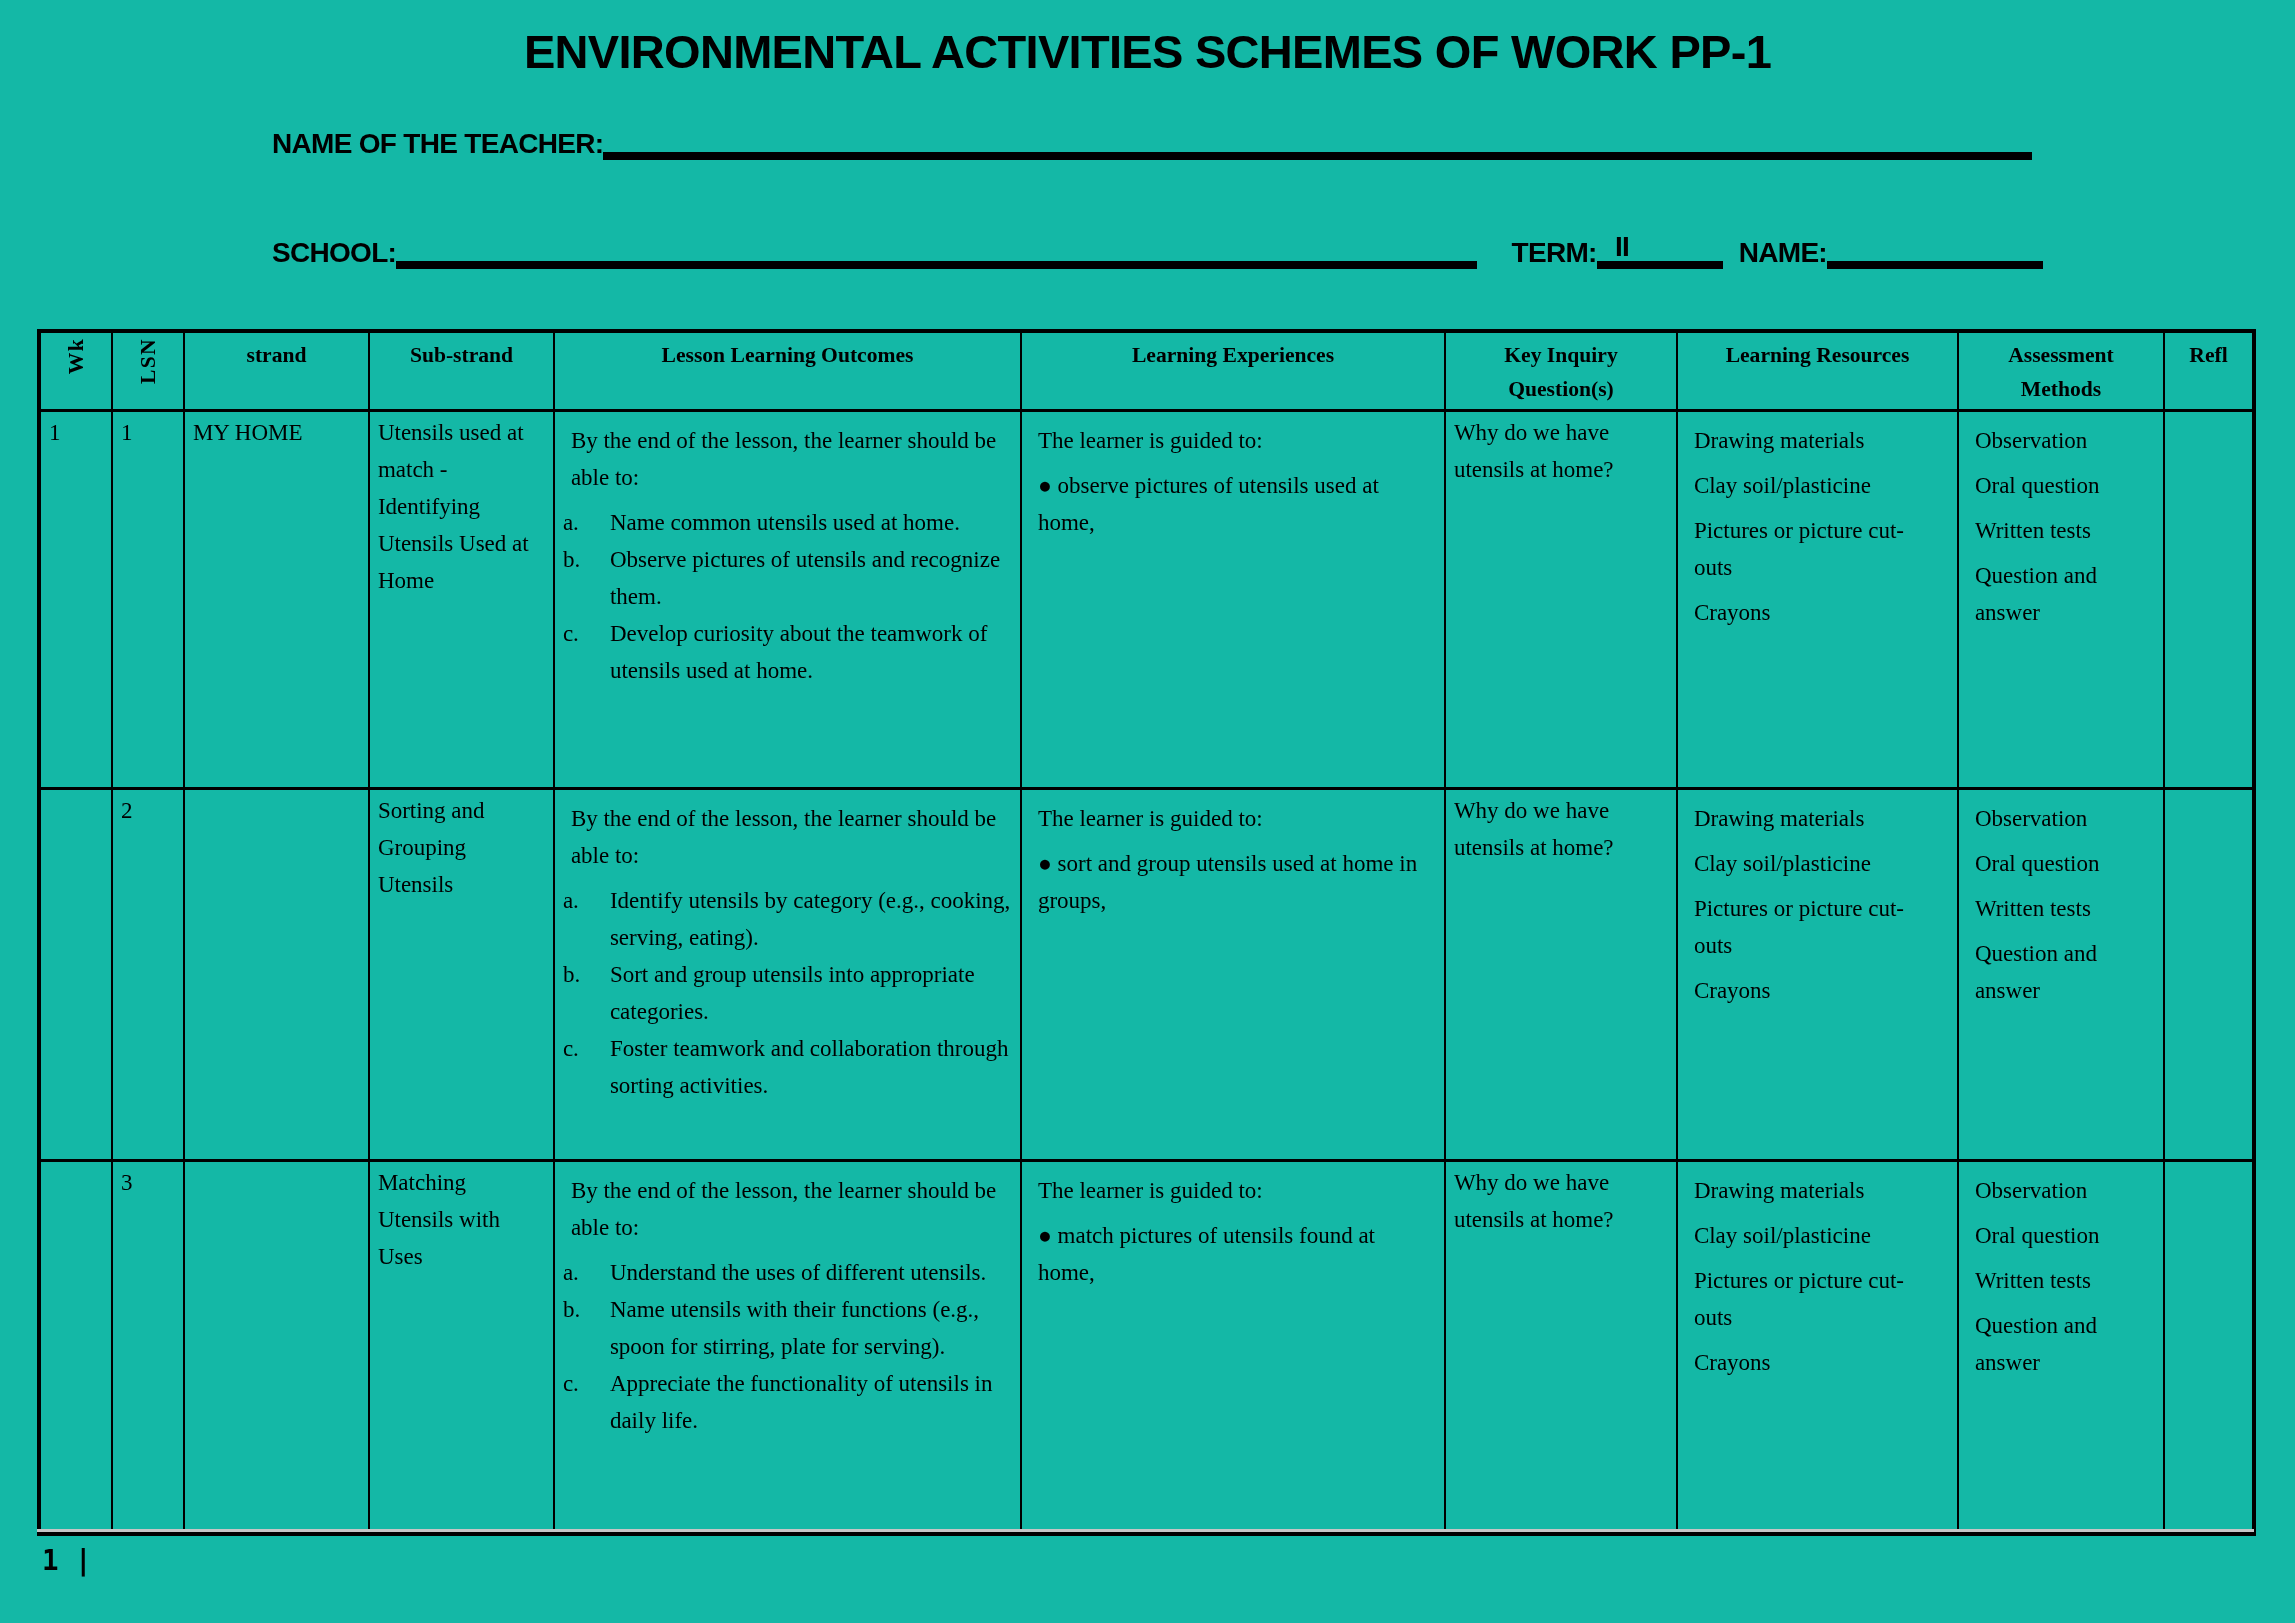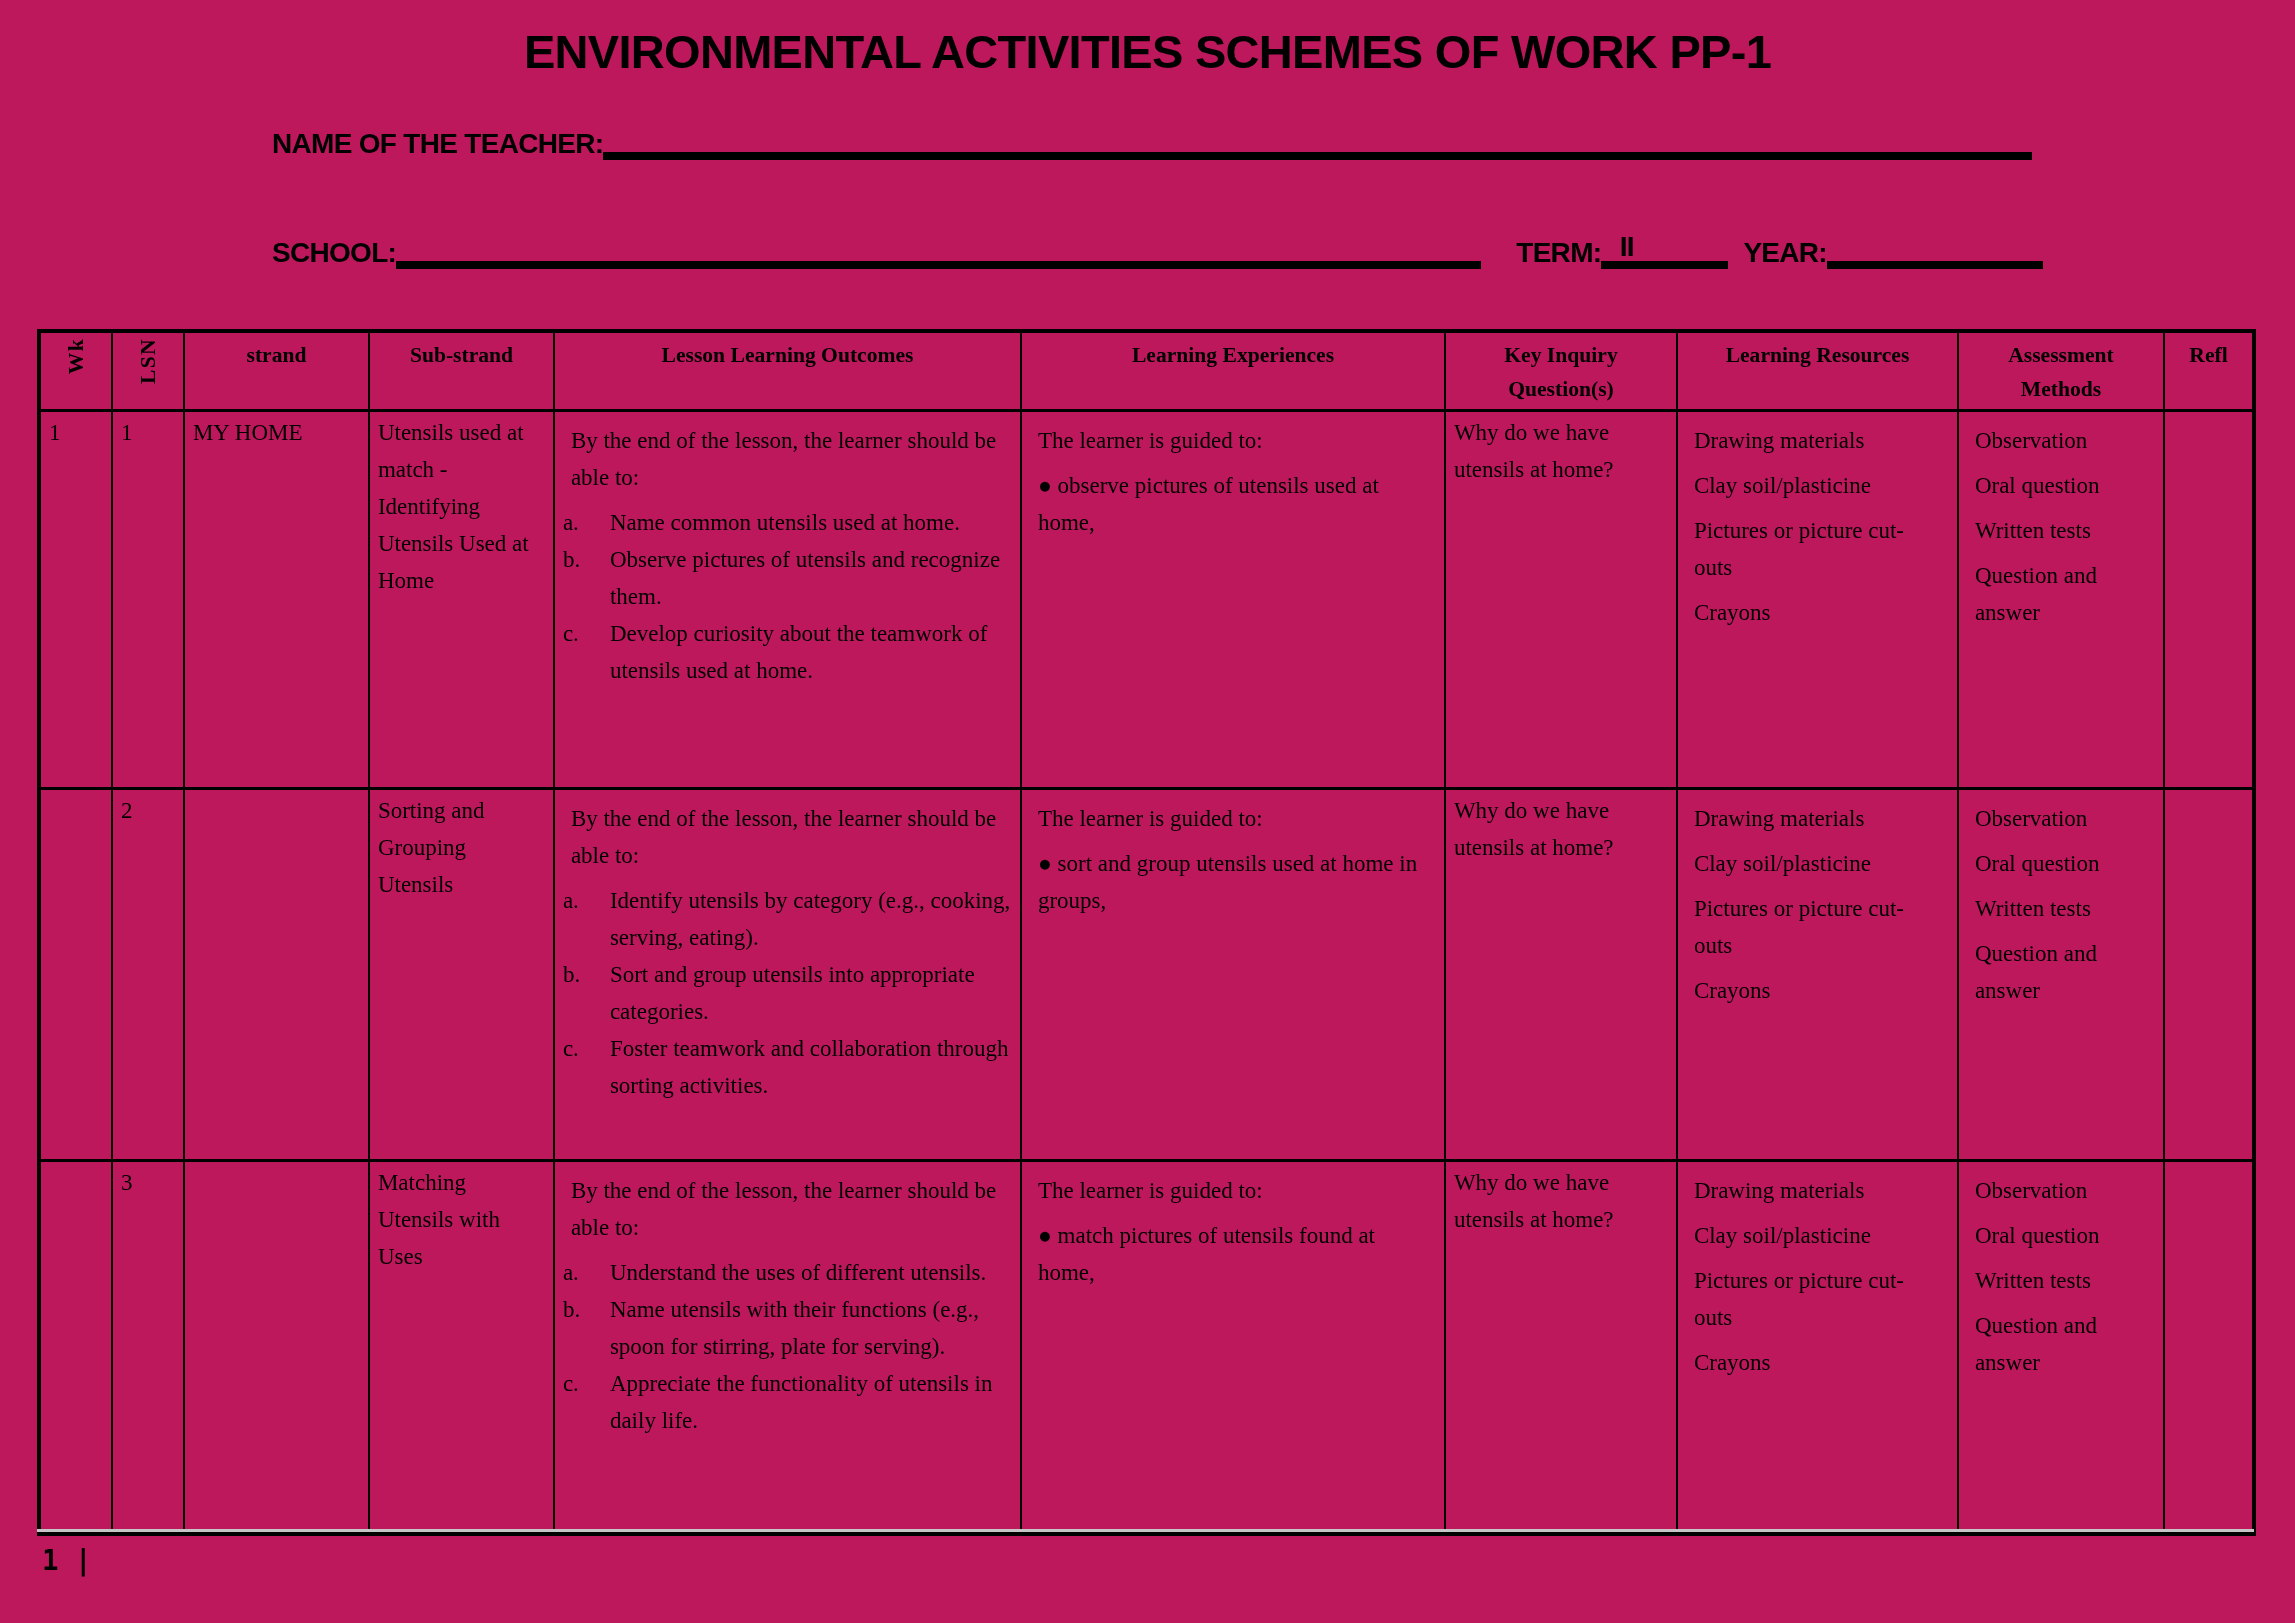--- a/index.html
+++ b/index.html
@@ -1,20 +1,20 @@
 <!DOCTYPE html>
 <html style="font-size:10.5px"><head>
 <meta charset="utf-8">
 <style>
   html, body { margin: 0; padding: 0; background: #ffffff; }
   .page {
     position: relative;
     width: 2295px;
     height: 1623px;
-    background: #be185d;
+    background: #14b8a6;
     color: #000;
     font-family: "Liberation Serif", "DejaVu Serif", serif;
     overflow: hidden;
     text-decoration: underline;
   }
 
   
   .doc-title {
     position: absolute;
     top: 23.6px; left: 0;
@@ -132,21 +132,21 @@
   <div class="heading-line hl-name">
     <span class="lbl">NAME OF THE TEACHER:</span>
     <span class="fill"></span>
   </div>
 
   <div class="heading-line hl-school">
     <span class="lbl">SCHOOL:</span>
     <span class="fill"></span>
     <span class="lbl lbl-term">TERM:</span>
     <span class="term-fill">II</span>
-    <span class="lbl lbl-year">YEAR:</span>
+    <span class="lbl lbl-year">NAME:</span>
     <span class="year-fill fill-fixed"></span>
   </div>
 
   <table class="sow">
     <colgroup>
       <col style="width:73px">
         <col style="width:72px">
         <col style="width:185px">
         <col style="width:185px">
       <col style="width:467px">

